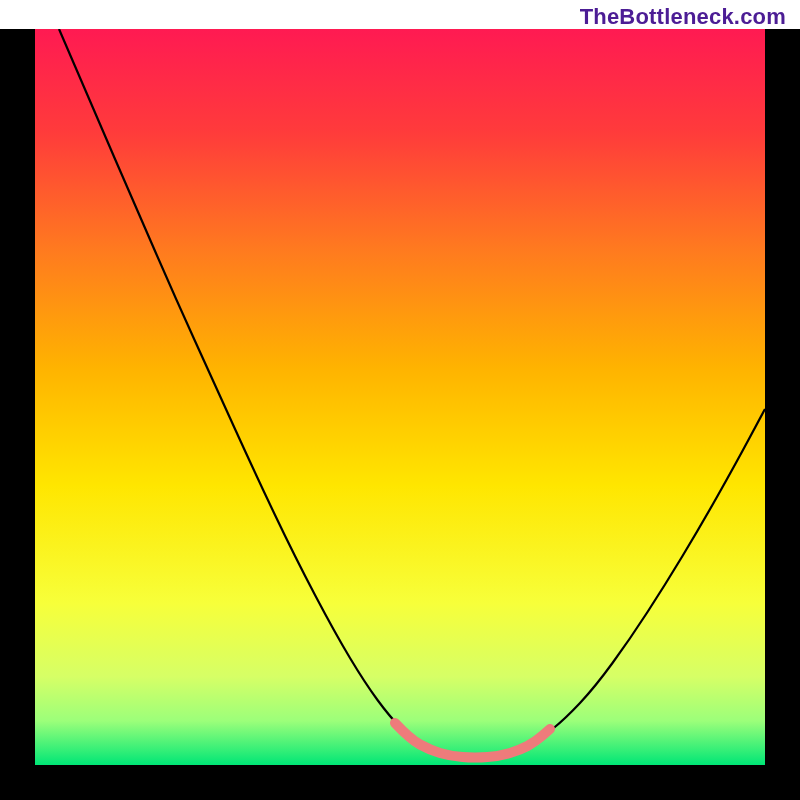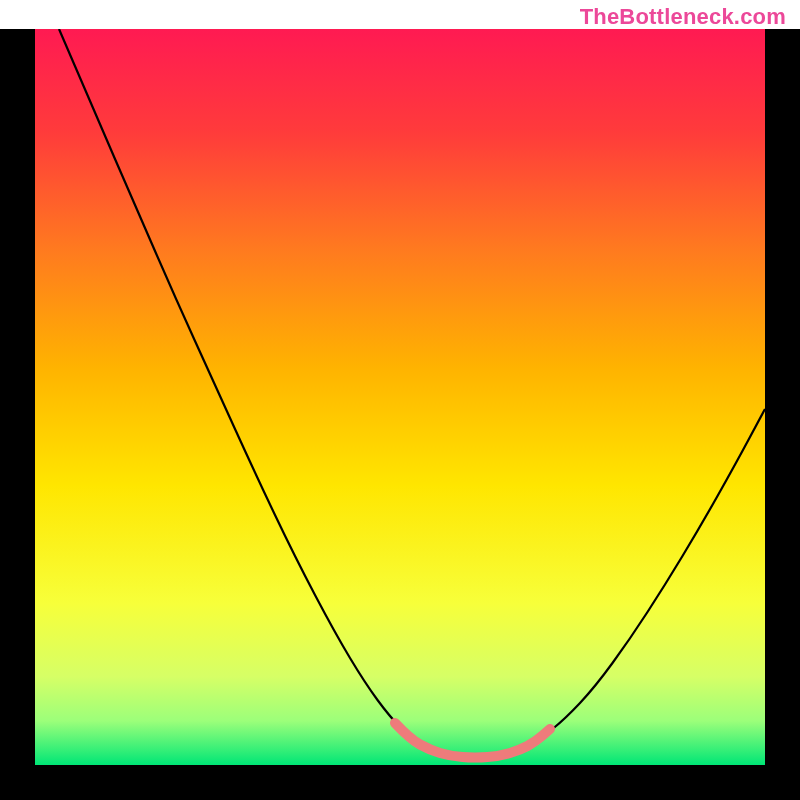--- a/index.html
+++ b/index.html
@@ -11,21 +11,21 @@
     position: relative;
     overflow: hidden;
   }
   .watermark {
     position: absolute;
     top: 4px;
     right: 14px;
     font-family: Arial, Helvetica, sans-serif;
     font-size: 22px;
     font-weight: bold;
-    color: #ec4899;
+    color: #4c1d95;
     z-index: 20;
     letter-spacing: 0.2px;
   }
   .frame {
     position: absolute;
     left: 0;
     top: 29px;
     width: 800px;
     height: 771px;
     background: #000;

